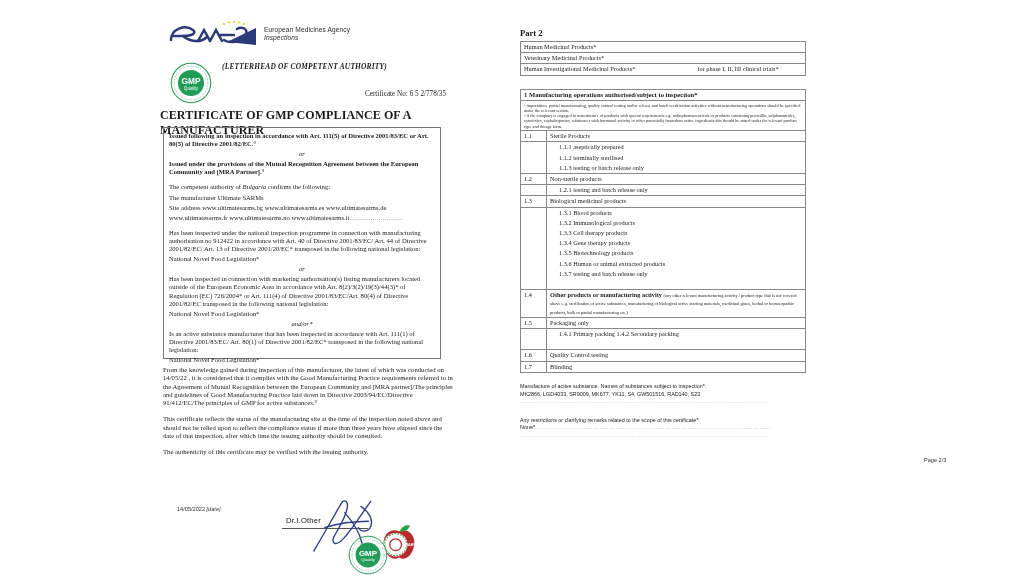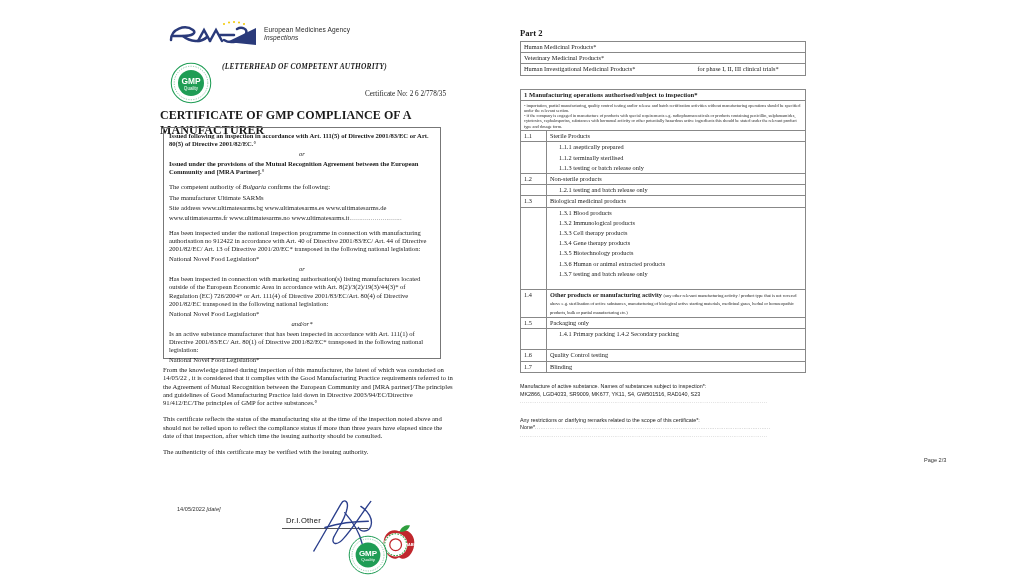--- a/index.html
+++ b/index.html
@@ -133,21 +133,21 @@
         <circle cx="50" cy="50" r="47" fill="none" stroke="#1f9d55" stroke-width="2.5"></circle>
         <circle cx="50" cy="50" r="40" fill="none" stroke="#1f9d55" stroke-width="1.2" stroke-dasharray="3 3"></circle>
         <circle cx="50" cy="50" r="31" fill="#1f9d55"></circle>
         <text x="50" y="52" font-size="20" font-weight="bold" fill="#ffffff" text-anchor="middle" font-family="Liberation Sans, sans-serif">GMP</text>
         <text x="50" y="66" font-size="11" fill="#ffffff" text-anchor="middle" font-family="Liberation Sans, sans-serif">Quality</text>
       </svg>
     </div>
 
     <div class="letterhead">(LETTERHEAD OF COMPETENT AUTHORITY)</div>
 
-    <div class="cert-no">Certificate No: 2 6 2/778/35</div>
+    <div class="cert-no">Certificate No: 6 5 2/778/35</div>
 
     <div class="cert-title">CERTIFICATE OF GMP COMPLIANCE OF A MANUFACTURER</div>
 
     <div class="boxed">
       <p class="b">Issued following an inspection in accordance with Art. 111(5) of Directive 2001/83/EC or Art. 80(5) of Directive 2001/82/EC.°</p>
       <p class="ctr">or</p>
       <p class="b">Issued under the provisions of the Mutual Recognition Agreement between the European Community and [MRA Partner].°</p>
       <div class="gap"></div>
       <p>The competent authority of <span class="italic">Bulgaria</span> confirms the following:</p>
       <p>The manufacturer Ultimate SARMs</p>

